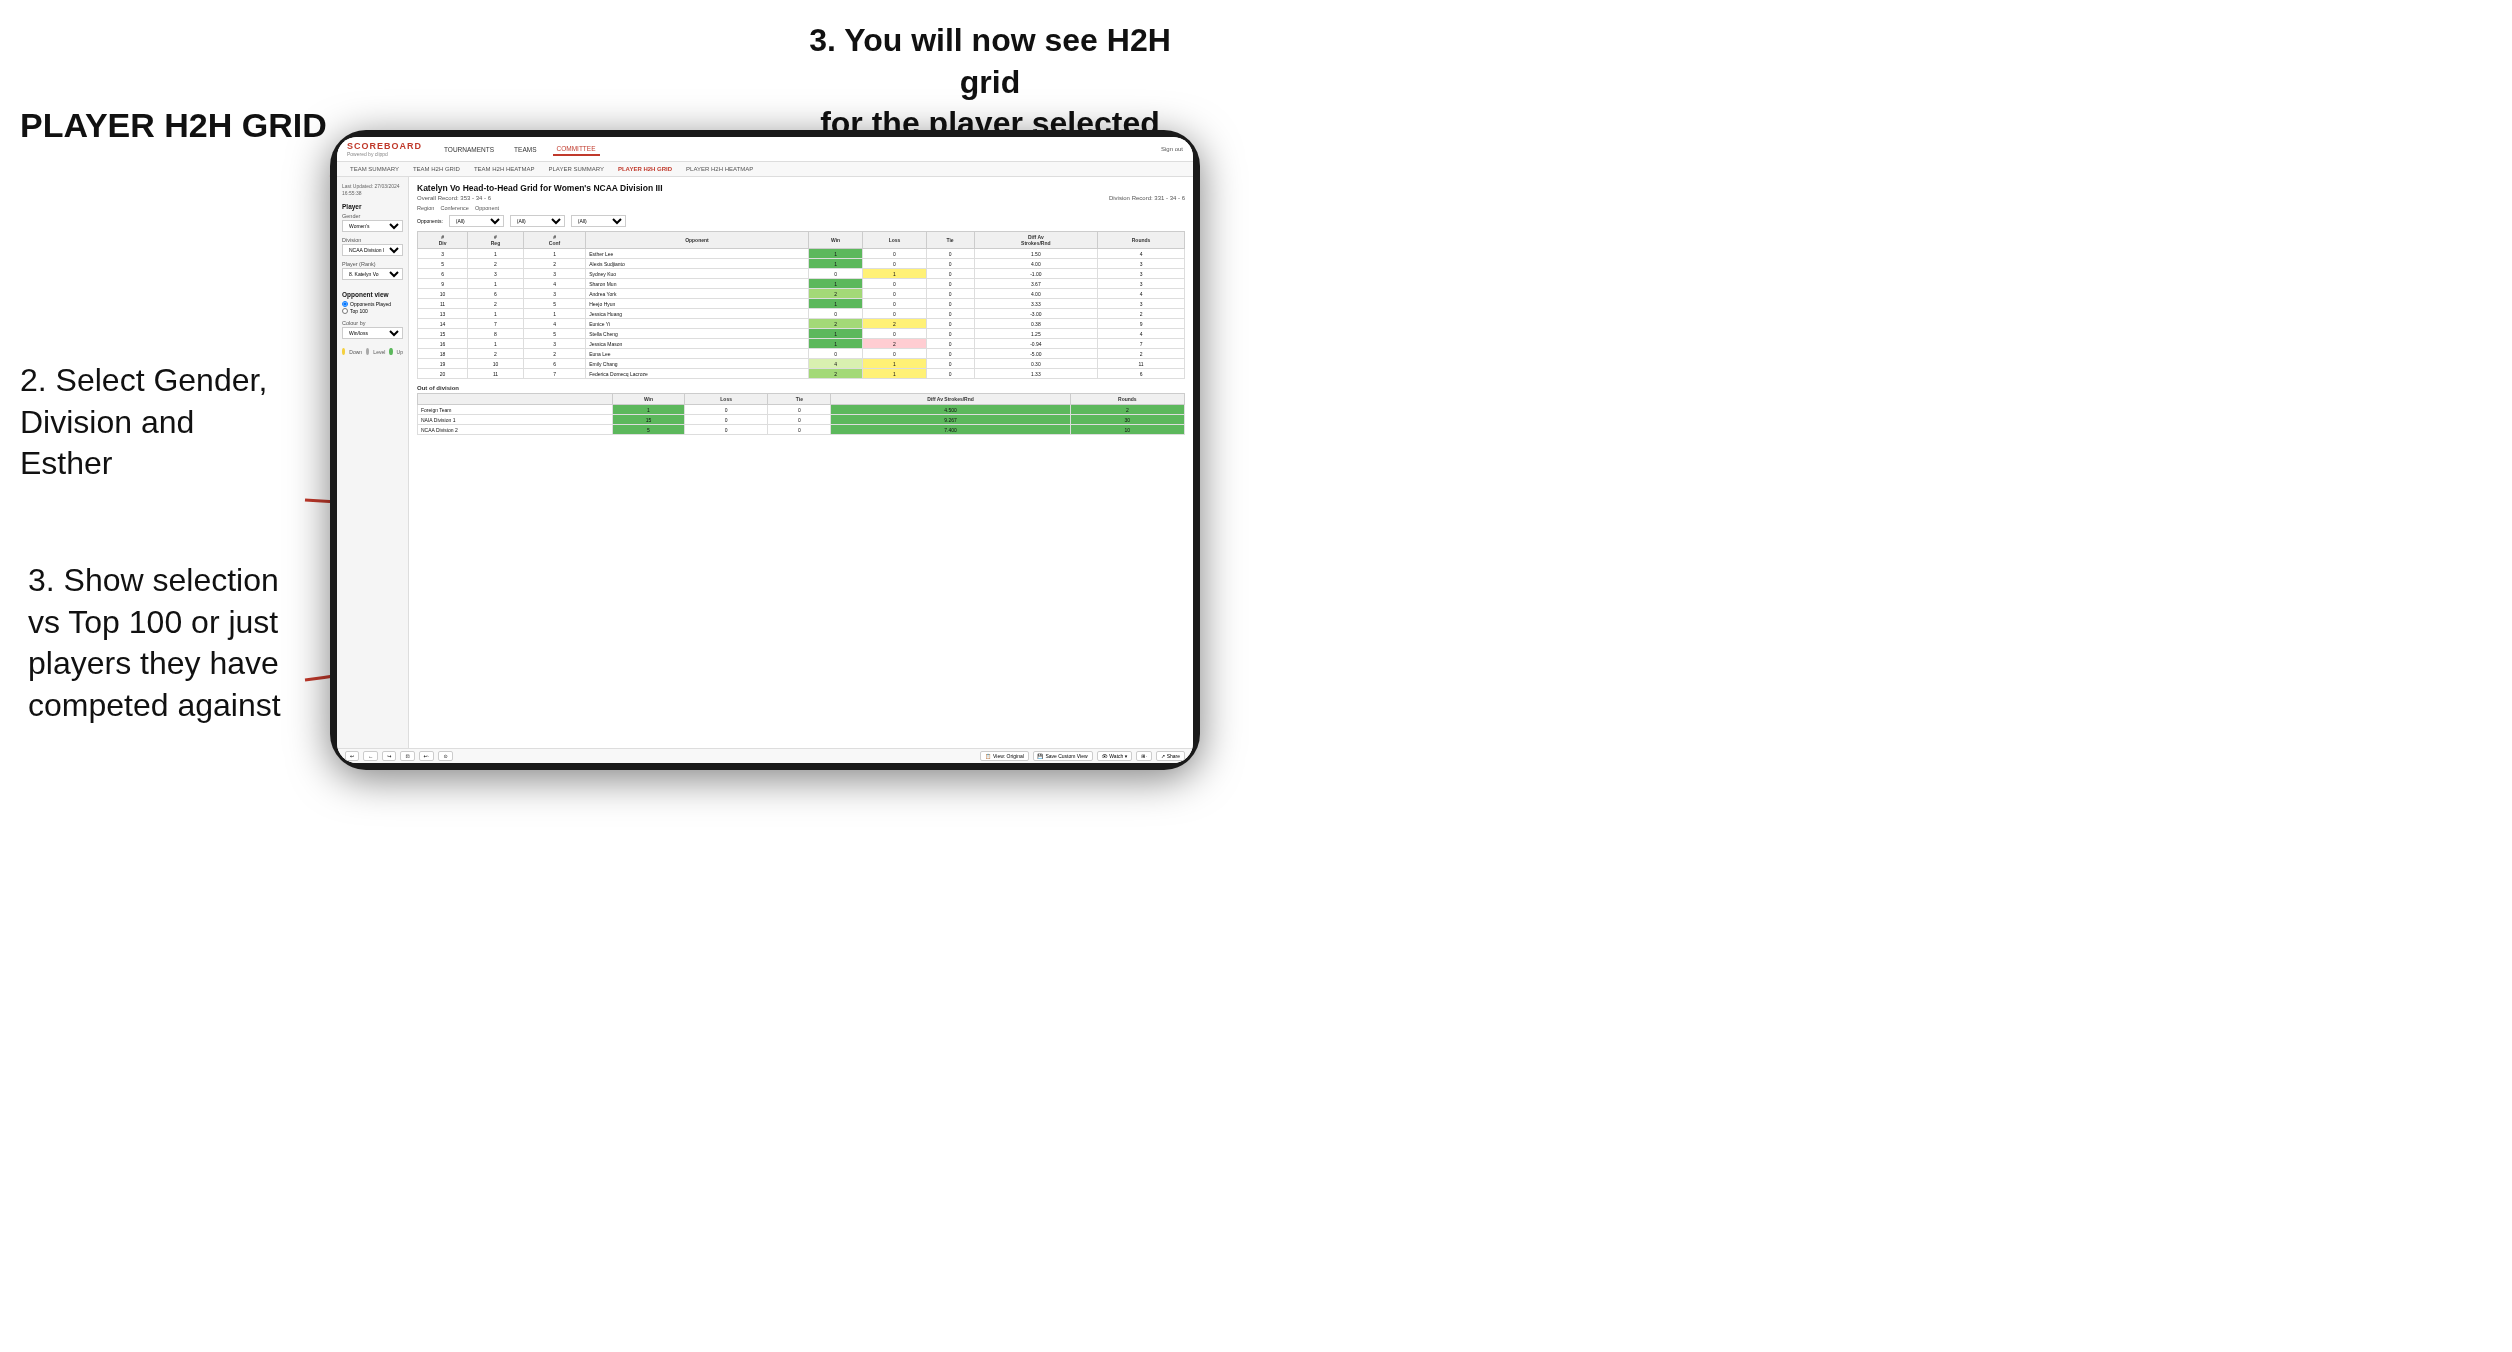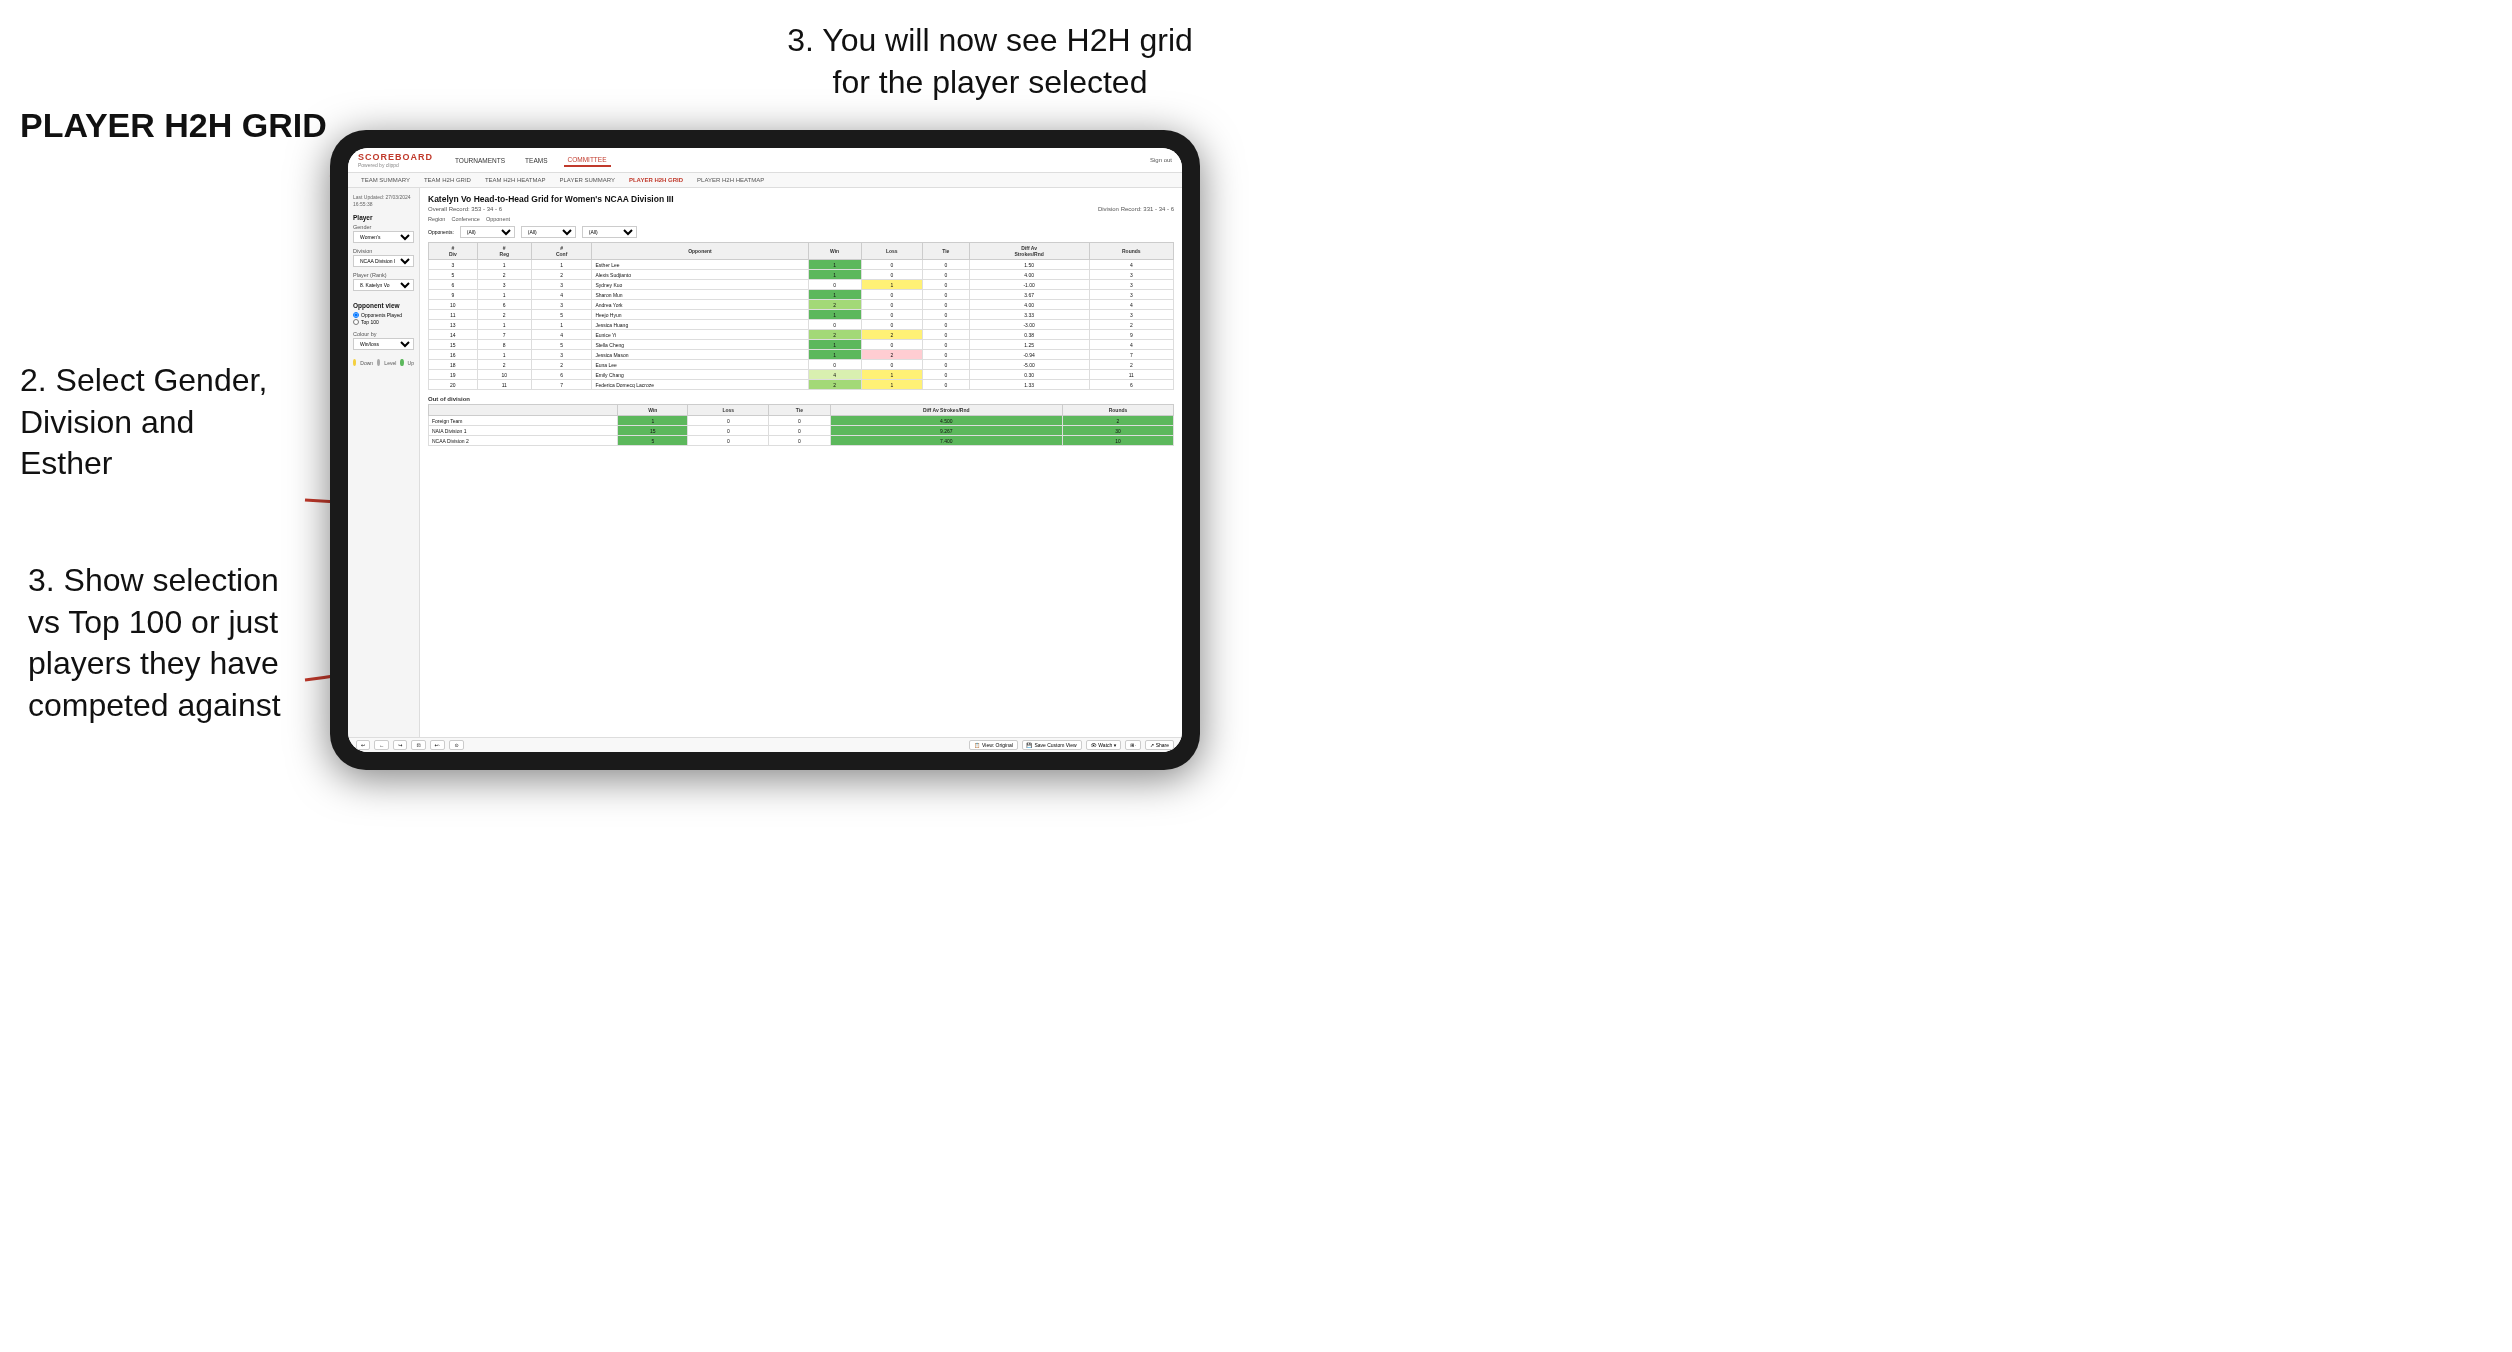--- a/index.html
+++ b/index.html
@@ -27,20 +27,21 @@
     }
     .instruction-top-right {
       position: absolute;
       top: 20px;
       left: 780px;
       width: 420px;
       font-size: 32px;
       line-height: 1.3;
       color: #111;
       text-align: center;
+      font-weight: bold;
     }
     .instruction-mid-left {
       position: absolute;
       top: 360px;
       left: 20px;
       width: 290px;
       font-size: 32px;
       line-height: 1.3;
       color: #111;
     }
@@ -56,21 +57,21 @@
 
     
     .tablet-frame {
       position: absolute;
       top: 130px;
       left: 330px;
       width: 870px;
       height: 640px;
       background: #1a1a1a;
       border-radius: 36px;
-      padding: 18px;
+      padding: 7px;
       box-shadow: 0 8px 40px rgba(0,0,0,0.5);
     }
     .tablet-screen {
       width: 100%;
       height: 100%;
       background: #fff;
       border-radius: 20px;
       overflow: hidden;
       display: flex;
       flex-direction: column;

